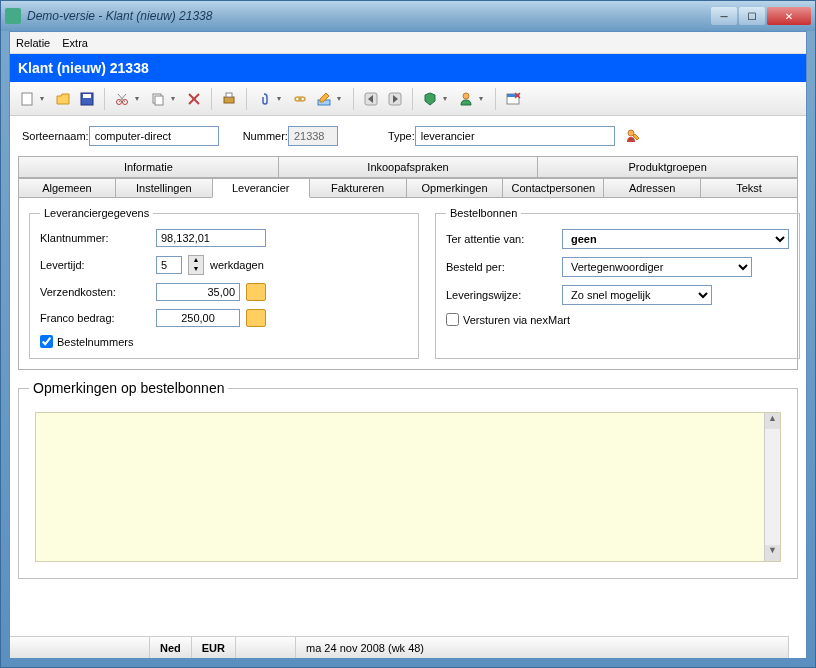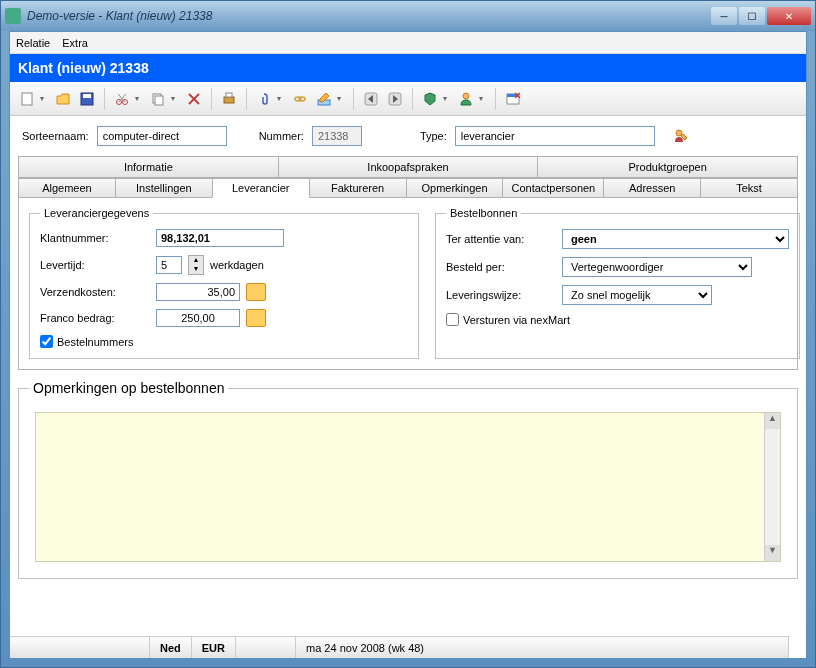--- a/index.html
+++ b/index.html
@@ -22,21 +22,21 @@
 .menubar span { cursor: default; }
 
 .header-blue { height: 28px; background: #0060ff; display: flex; align-items: center; padding: 0 8px; }
 .header-blue-text { color: #fff; font-weight: bold; font-size: 14px; }
 
 .toolbar { height: 34px; background: linear-gradient(to bottom, #fdfdfd, #e8e8e8); border-bottom: 1px solid #ccc; display: flex; align-items: center; padding: 0 6px; gap: 2px; }
 .tbtn { width: 22px; height: 22px; display: flex; align-items: center; justify-content: center; border: 1px solid transparent; border-radius: 2px; }
 .tsep { width: 1px; height: 22px; background: #ccc; margin: 0 4px; }
 .tdrop { width: 10px; font-size: 8px; color: #666; }
 
-.form-row { display: flex; align-items: center; padding: 10px 12px; gap: 8px; background: #fff; }
+.form-row { display: flex; align-items: center; padding: 10px 12px; gap: 0; background: #fff; }
 .form-row label { font-size: 11px; }
 .text-input { border: 1px solid #7a9ac0; padding: 3px 5px; font-size: 11px; background: #fff; }
 .text-input[readonly] { background: #f0f0f0; color: #666; }
 
 .tabs-outer { padding: 0 8px; }
 .tab-row { display: flex; border-radius: 10px; }
 .tab { flex: 1; text-align: center; padding: 4px 8px; background: linear-gradient(to bottom, #f8f8f8, #e4e4e4); border: 1px solid #b0b0b0; font-size: 11px; cursor: default; margin-left: -1px; }
 .tab:first-child { margin-left: 0; }
 .tab.active { background: #fff; border-bottom: 1px solid #fff; position: relative; z-index: 2; }
 .tab-row.sub .tab { padding: 3px 8px; }
@@ -235,21 +235,21 @@
         <div class="tab">Contactpersonen</div>
         <div class="tab">Adressen</div>
         <div class="tab">Tekst</div>
       </div>
 
       <div class="pane">
         <fieldset class="left-fs">
           <legend>Leveranciergegevens</legend>
           <div class="field-line">
             <label>Klantnummer:</label>
-            <input type="text" style="width: 128px; font-weight: bold;" value="98,132,01">
+            <input type="text" style="width: 110px;" value="98,132,01">
           </div>
           <div class="field-line">
             <label>Levertijd:</label>
             <input type="text" style="width: 26px; text-align: left;" value="5">
             <div class="spinner">
                 <div>▲</div>
                 <div>▼</div>
               </div>
             <span>werkdagen</span>
           </div>

